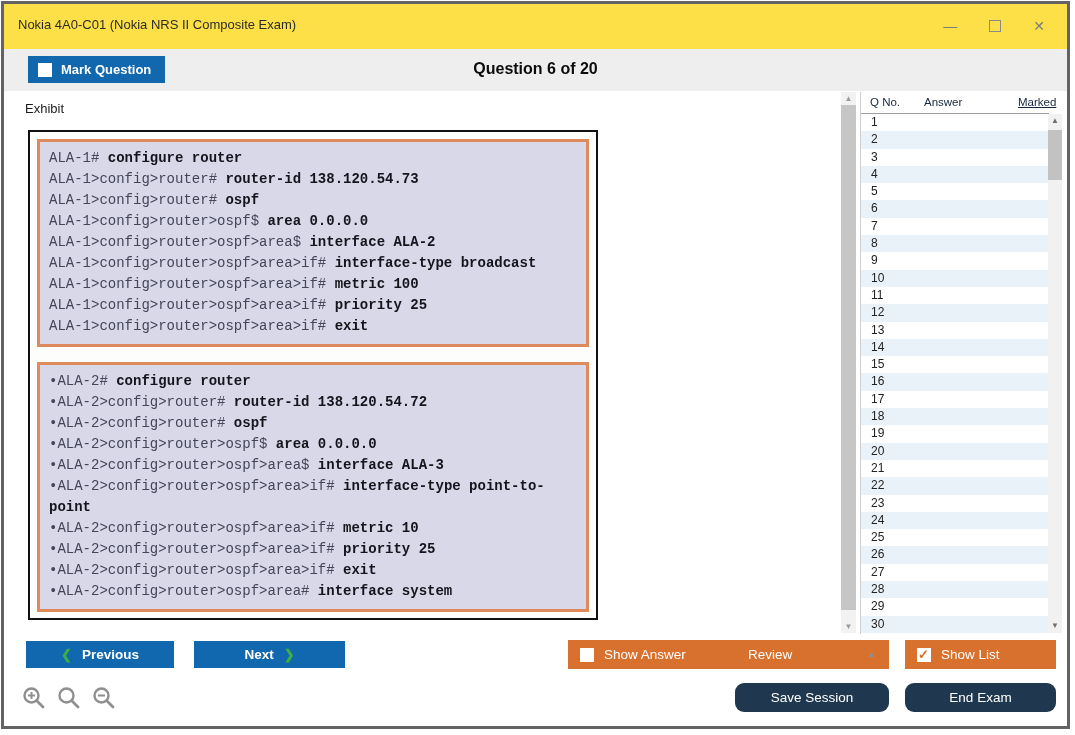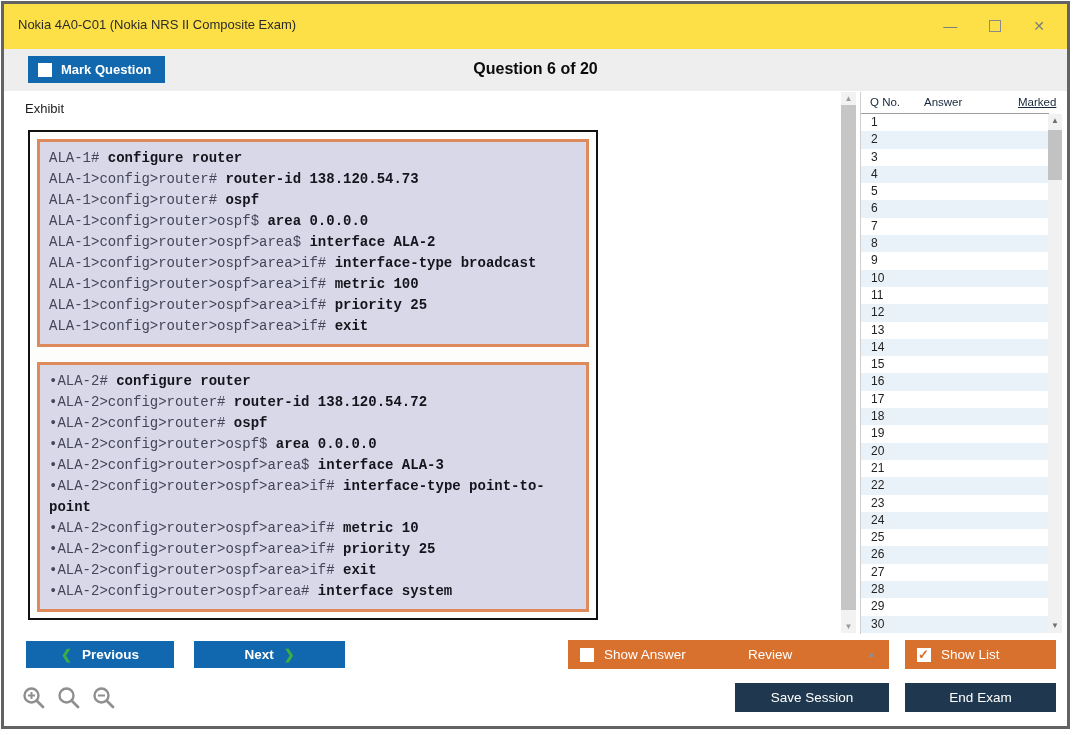--- a/index.html
+++ b/index.html
@@ -47,21 +47,21 @@
   
   .list-scroll { position:absolute; left:1044px; top:110px; width:14px; height:519px; background:#f1f1f1; }
   .list-scroll .arrow { position:absolute; left:0; width:14px; height:14px; color:#6f6f6f; font-size:8px; text-align:center; line-height:14px; }
   .list-scroll .arrow.down { bottom:0; }
   .list-scroll .thumb { position:absolute; left:0; top:16px; width:14px; height:50px; background:#c2c2c2; }
 
   
   .btn { position:absolute; display:flex; align-items:center; justify-content:center; gap:10px; color:#ffffff; font-size:13.5px; cursor:pointer; }
   .btn.blue { background:#1268ae; font-weight:bold; }
   .btn.orange { background:#d8702e; }
-  .btn.navy { background:#20384f; }
+  .btn.navy { background:#20384f;border-radius:9px; }
   .chev { color:#3fae41; font-size:13px; font-weight:bold; }
   .btn-previous { left:22px; top:637px; width:148px; height:27px; }
   .btn-next { left:190px; top:637px; width:151px; height:27px; }
   .btn-show-answer { left:564px; top:636px; width:178px; height:29px; justify-content:flex-start; padding-left:12px; }
   .btn-review { left:731px; top:636px; width:154px; height:29px; justify-content:flex-start; padding-left:13px; }
   .btn-review .caret { position:absolute; right:13px; top:9px; color:#8a8f98; font-size:9px; }
   .btn-show-list { left:901px; top:636px; width:151px; height:29px; justify-content:flex-start; padding-left:12px; }
   .btn-save-session { left:731px; top:679px; width:154px; height:29px; }
   .btn-end-exam { left:901px; top:679px; width:151px; height:29px; }
 

